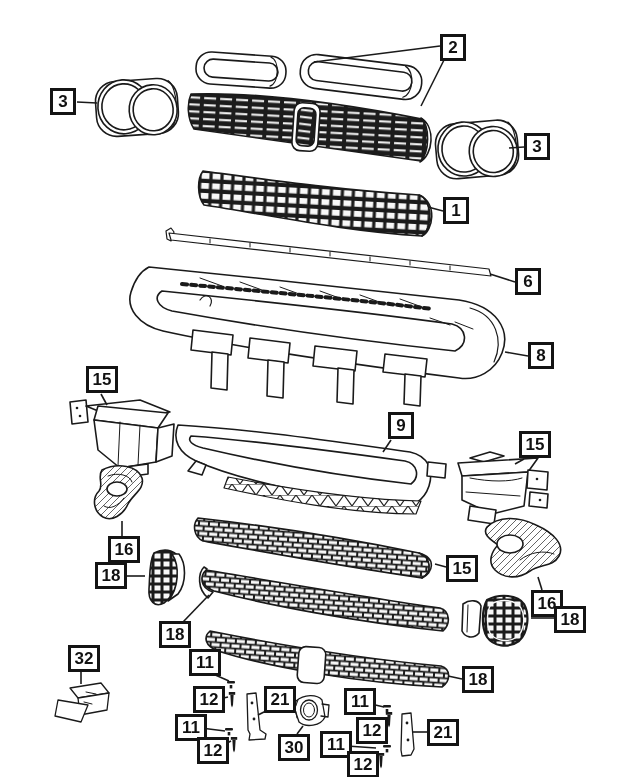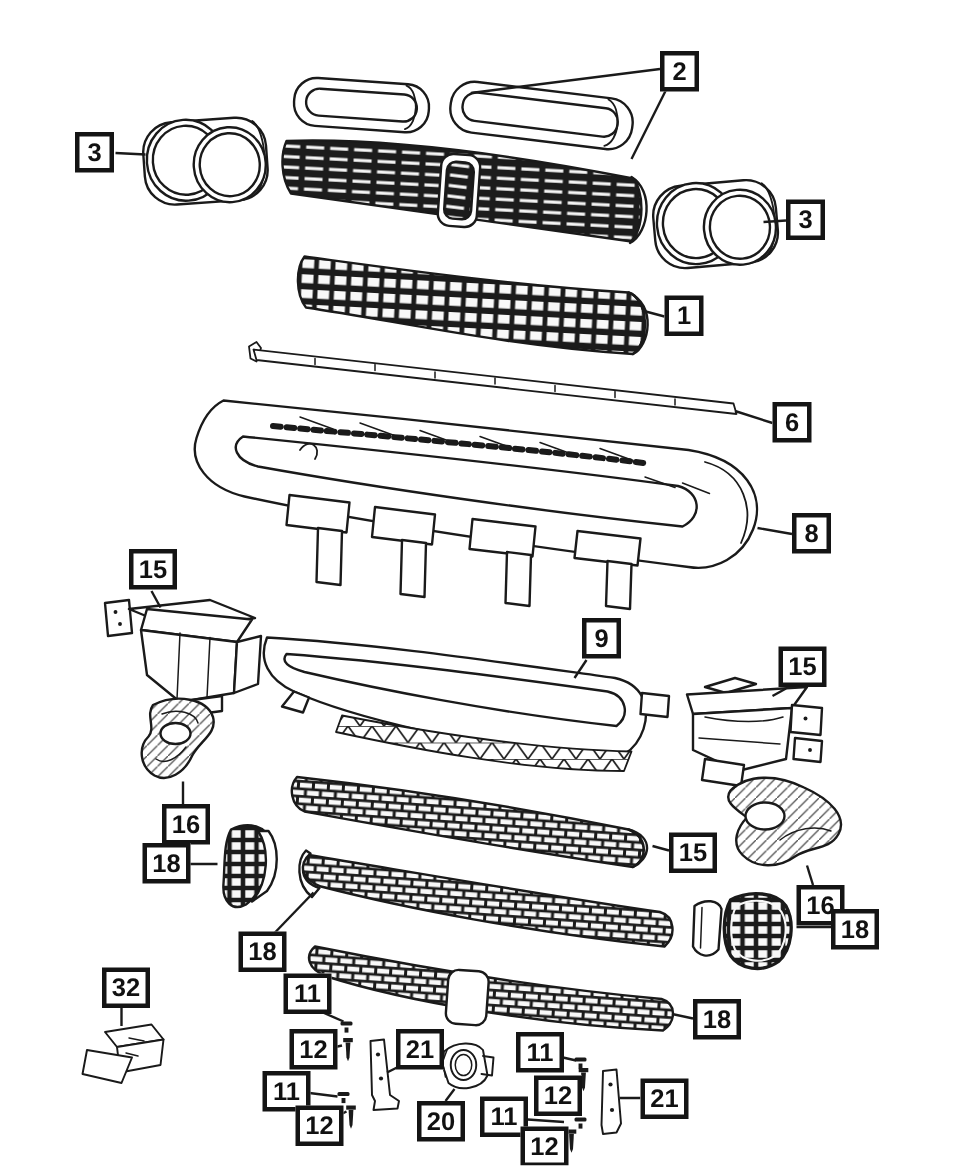--- a/index.html
+++ b/index.html
@@ -285,19 +285,19 @@
     <div class="callout" style="left: 531px; top: 590px; width: 24px;">16</div>
     <div class="callout" style="left: 554px; top: 606px; width: 24px;">18</div>
     <div class="callout" style="left: 159px; top: 621px; width: 24px;">18</div>
     <div class="callout" style="left: 462px; top: 666px; width: 24px;">18</div>
     <div class="callout" style="left: 68px; top: 645px; width: 24px;">32</div>
     <div class="callout" style="left: 189px; top: 649px; width: 24px;">11</div>
     <div class="callout" style="left: 193px; top: 686px; width: 24px;">12</div>
     <div class="callout" style="left: 264px; top: 686px; width: 24px;">21</div>
     <div class="callout" style="left: 175px; top: 714px; width: 24px;">11</div>
     <div class="callout" style="left: 197px; top: 737px; width: 24px;">12</div>
-    <div class="callout" style="left: 278px; top: 734px; width: 24px;">20</div>
+    <div class="callout" style="left: 278px; top: 734px; width: 24px;">30</div>
     <div class="callout" style="left: 344px; top: 688px; width: 24px;">11</div>
     <div class="callout" style="left: 356px; top: 717px; width: 24px;">12</div>
     <div class="callout" style="left: 320px; top: 731px; width: 24px;">11</div>
     <div class="callout" style="left: 347px; top: 751px; width: 24px;">12</div>
     <div class="callout" style="left: 427px; top: 719px; width: 24px;">21</div>
   </div>
 
 </body></html>

